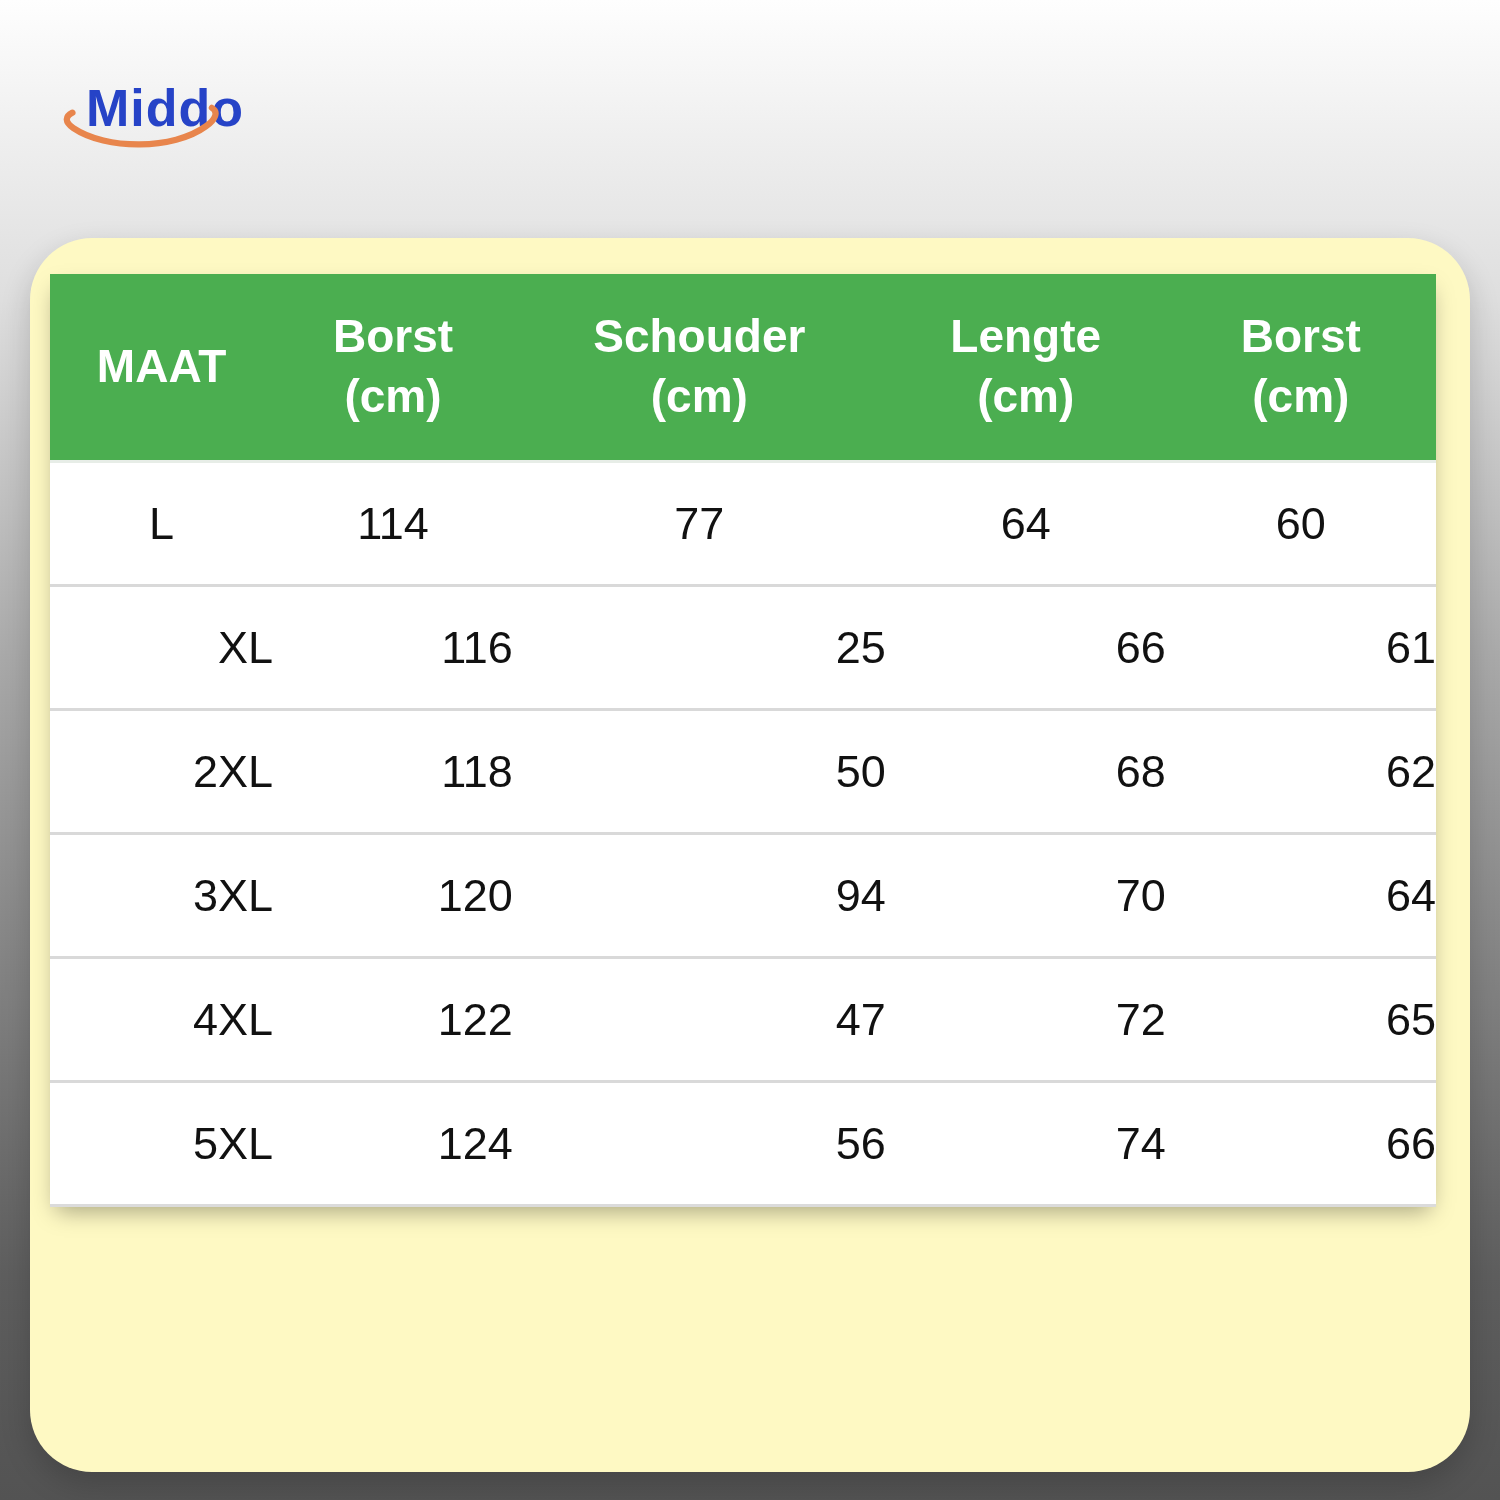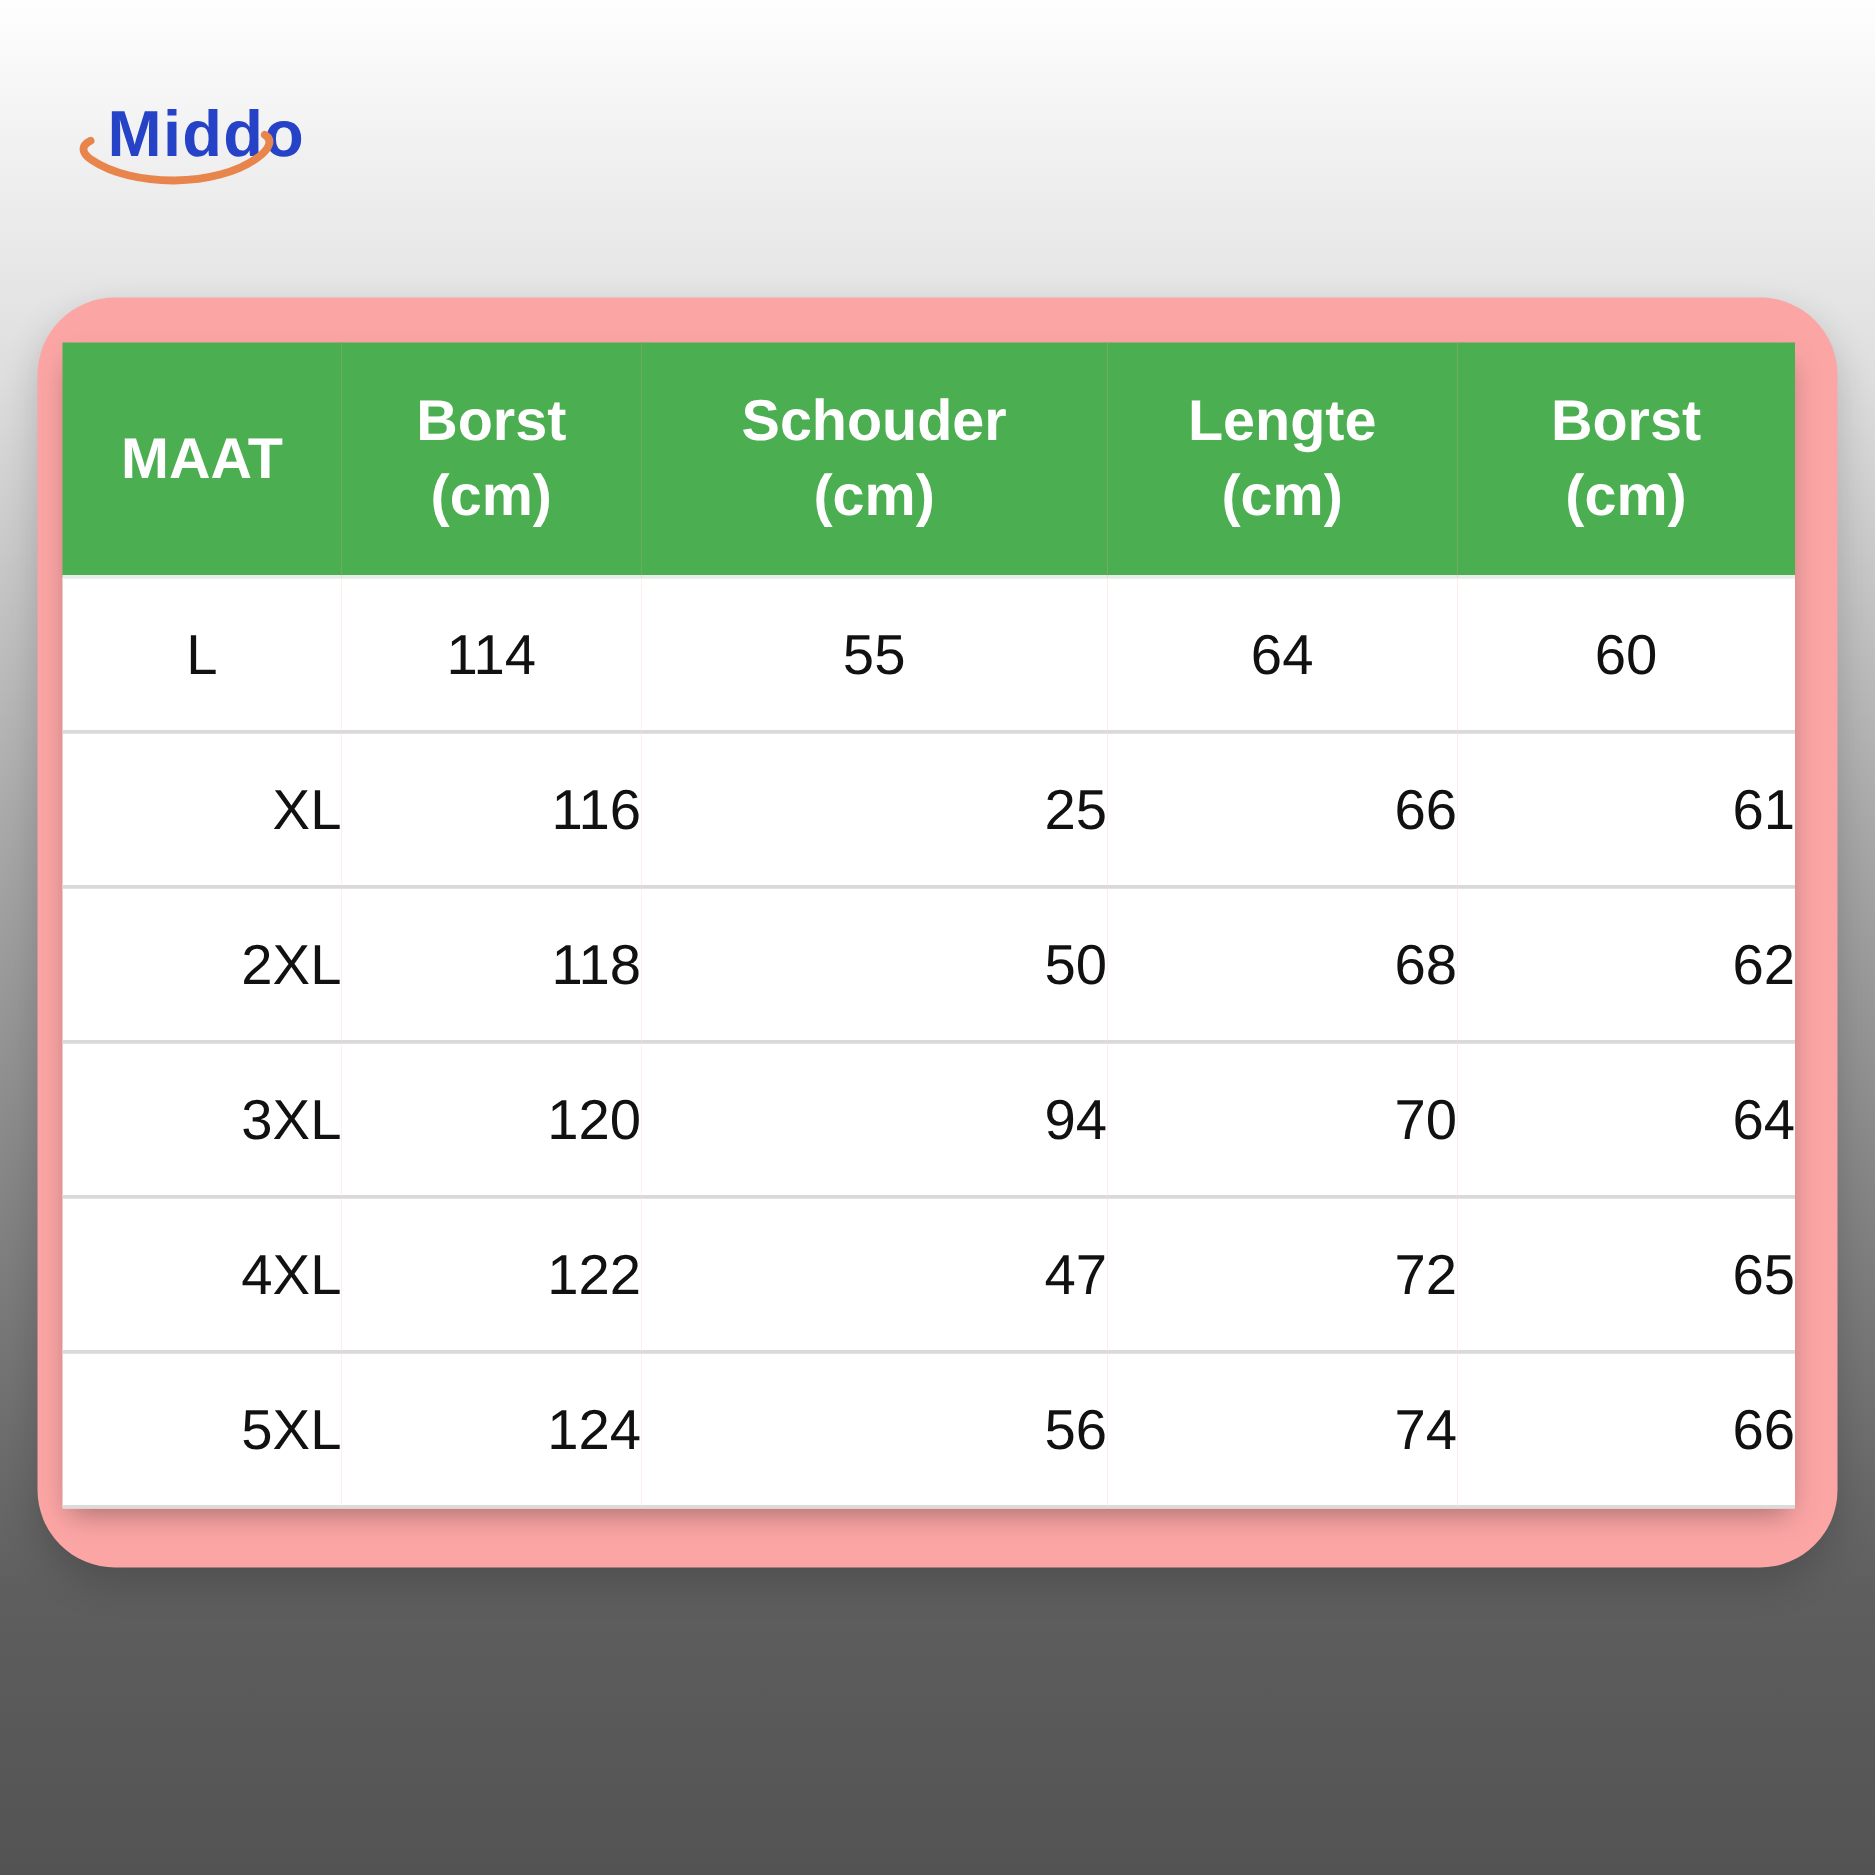--- a/index.html
+++ b/index.html
@@ -42,22 +42,22 @@
     width: 172px;
     height: 50px;
   }
 
   
   .card {
     position: absolute;
     left: 30px;
     top: 238px;
     width: 1440px;
-    height: 1016px;
-    background: #fca5a5;
+    height: 1234px;
+    background: #fef9c3;
     border-radius: 62px;
     box-shadow: 0 12px 30px rgba(0,0,0,0.18);
     box-sizing: border-box;
     padding: 36px 34px 56px 20px;
   }
 
   
   table.size-table {
     width: 100%;
     border-collapse: collapse;
@@ -136,21 +136,21 @@
             <th>
               <div>Borst</div>
               <div>(cm)</div>
             </th>
           </tr>
       </thead>
       <tbody id="table-body">
           <tr>
             <td>L</td>
             <td>114</td>
-            <td>55</td>
+            <td>77</td>
             <td>64</td>
             <td>60</td>
           </tr>
           <tr>
             <td>XL</td>
             <td>116</td>
             <td>25</td>
             <td>66</td>
             <td>61</td>
           </tr>

